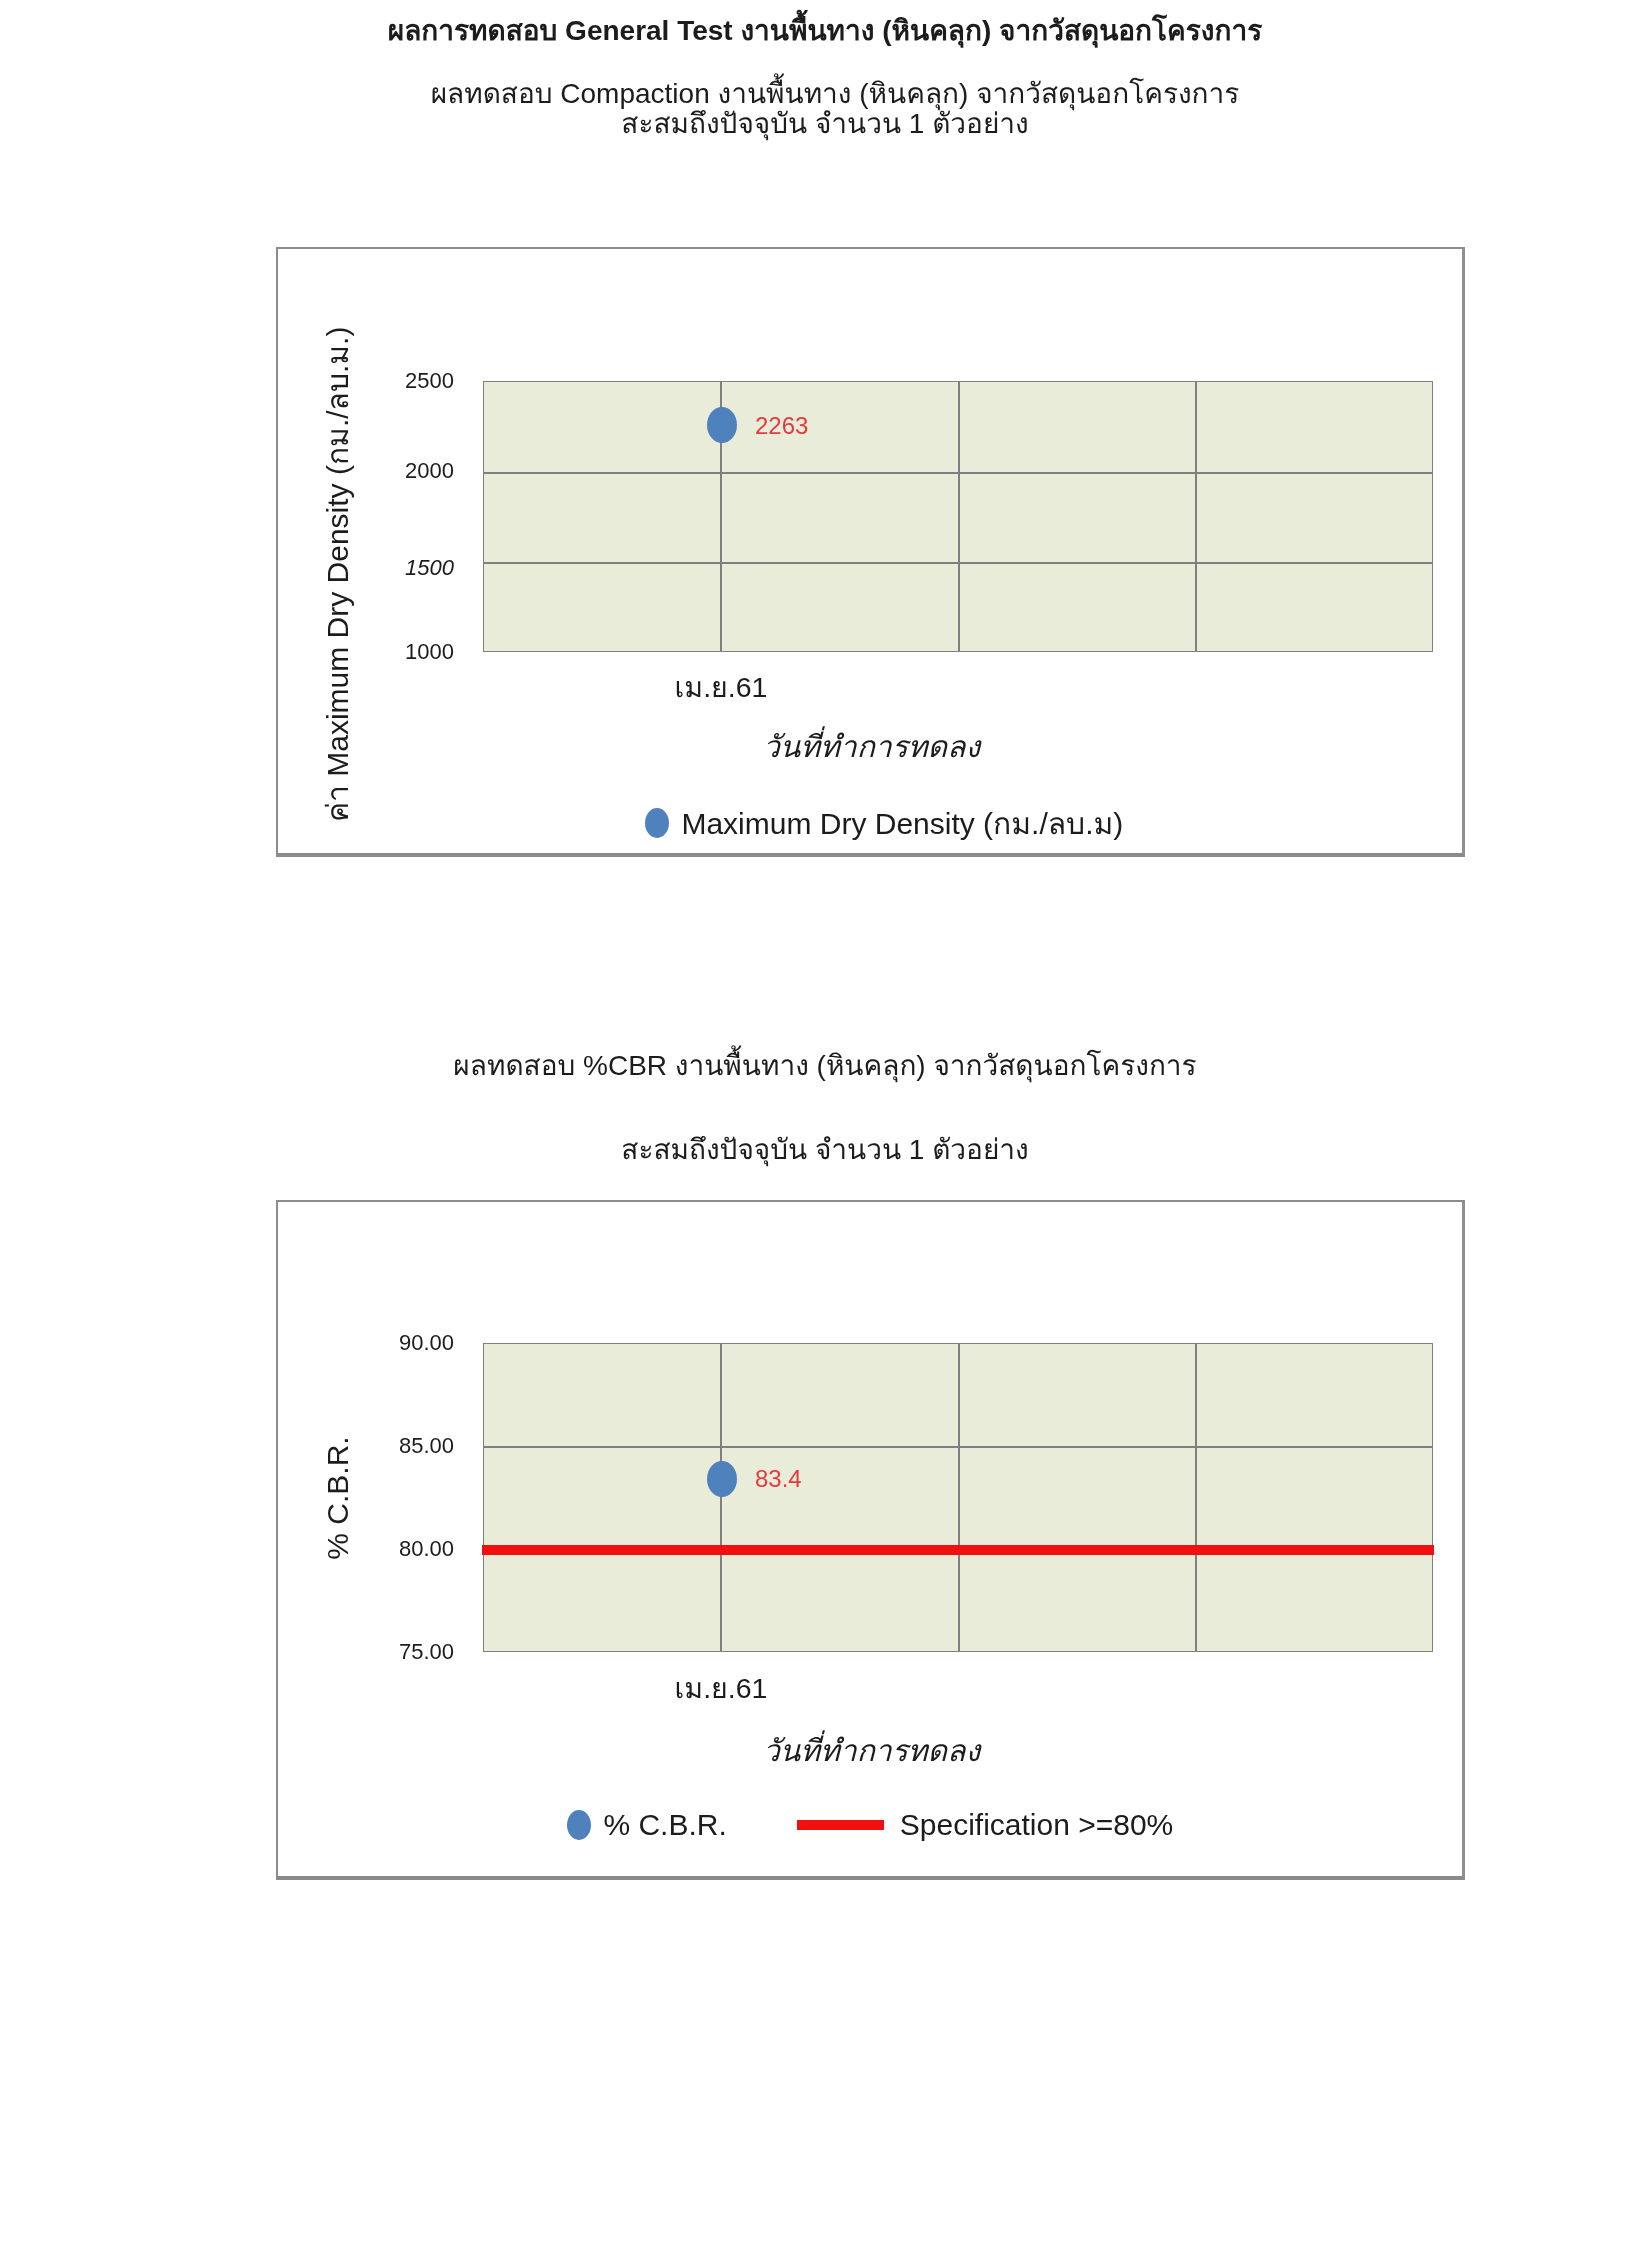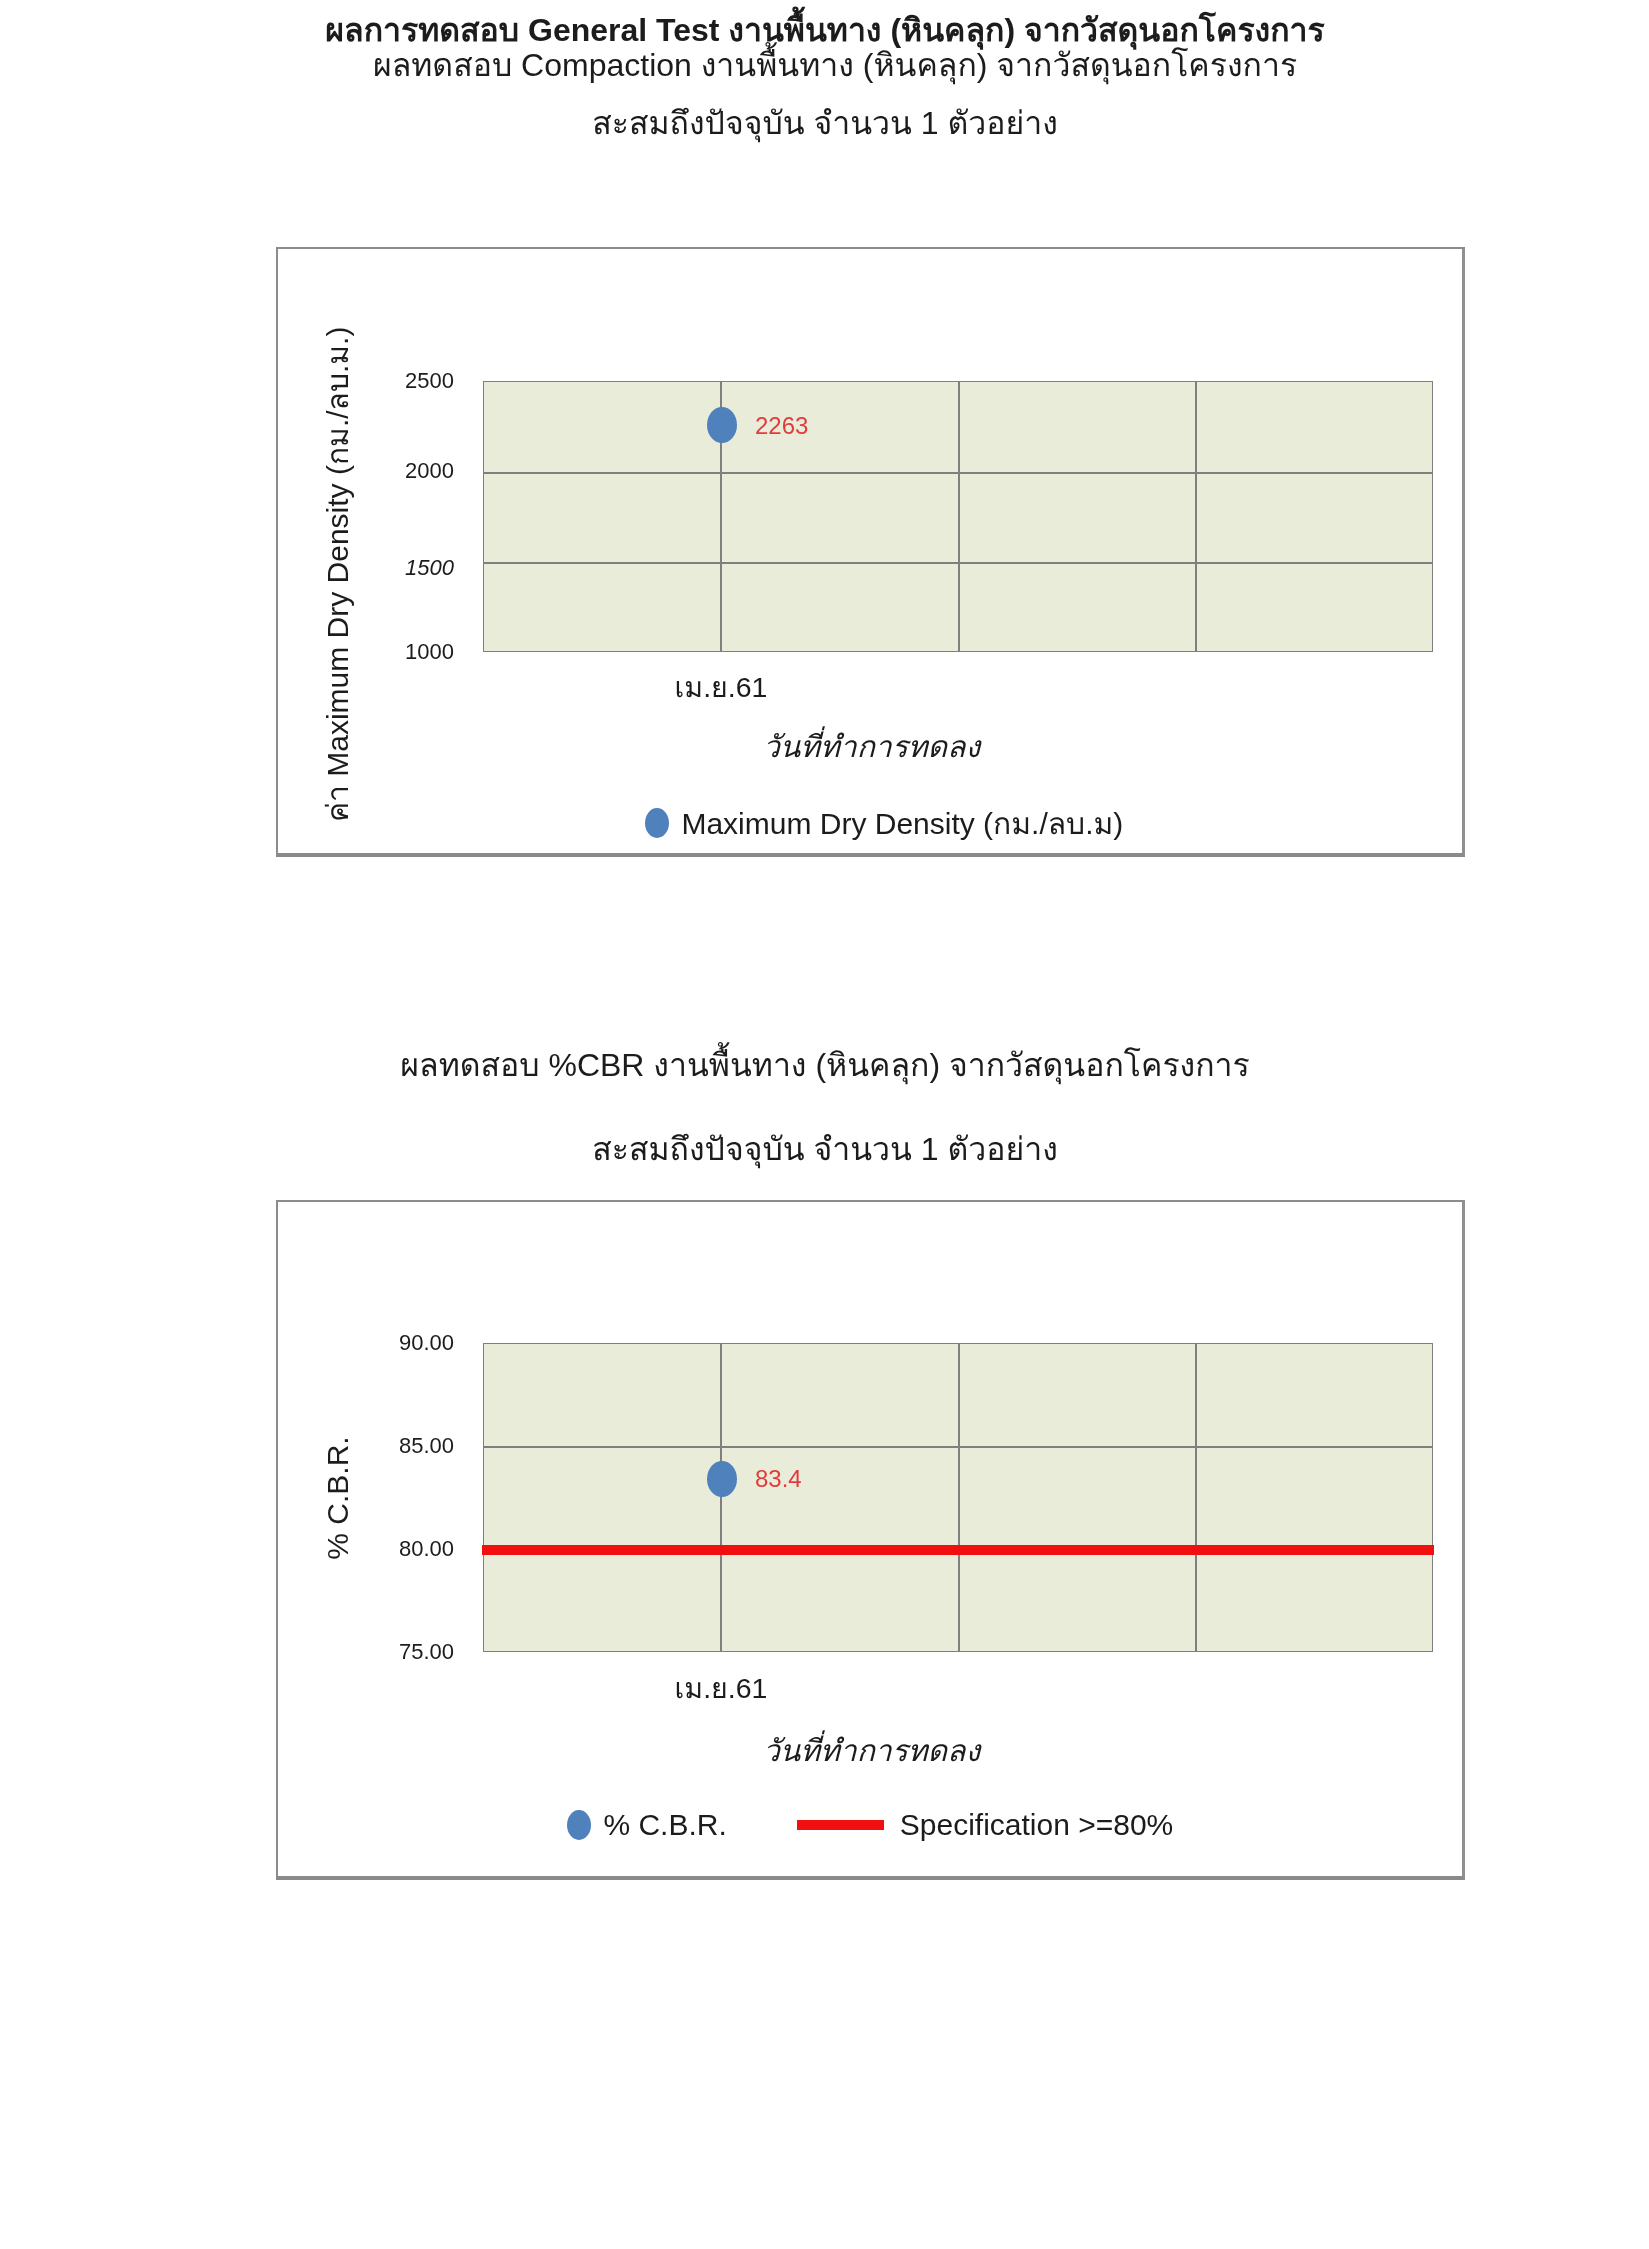--- a/index.html
+++ b/index.html
@@ -21,21 +21,21 @@
     font-family: "Liberation Sans", sans-serif;
     color: var(--ink);
     overflow: hidden;
   }
   .center-line {
     position: absolute;
     left: 0;
     width: 100%;
     text-align: center;
     line-height: 41px;
-    font-size: 32px;
+    font-size: 28px;
     white-space: nowrap;
   }
   .bold { font-weight: bold; }
 
   .chart-frame {
     position: absolute;
     left: 276px;
     width: 1189px;
     border: 2.4px solid var(--frame);
     border-bottom: 4px solid #8a8a8a;
@@ -146,21 +146,21 @@
     margin: 0 16px 0 70px;
     flex: 0 0 auto;
   }
 </style>
 </head>
 <body>
 
 <div class="page">
 
   <div class="center-line bold" style="top:9.5px;">ผลการทดสอบ General Test งานพื้นทาง (หินคลุก) จากวัสดุนอกโครงการ</div>
-  <div class="center-line" style="top:45px;padding-left:20px;">ผลทดสอบ Compaction งานพื้นทาง (หินคลุก) จากวัสดุนอกโครงการ</div>
+  <div class="center-line" style="top:73px;padding-left:20px;">ผลทดสอบ Compaction งานพื้นทาง (หินคลุก) จากวัสดุนอกโครงการ</div>
   <div class="center-line" style="top:103px;">สะสมถึงปัจจุบัน จำนวน 1 ตัวอย่าง</div>
 
   <div class="chart-frame frame-1">
 
     <div class="ytitle ytitle-1">ค่า Maximum Dry Density (กม./ลบ.ม.)</div>
 
     <div class="ytick" style="top:113px;">2500</div>
     <div class="ytick" style="top:203px;">2000</div>
     <div class="ytick" style="top:300px;font-style:italic;">1500</div>
     <div class="ytick" style="top:384px;">1000</div>

